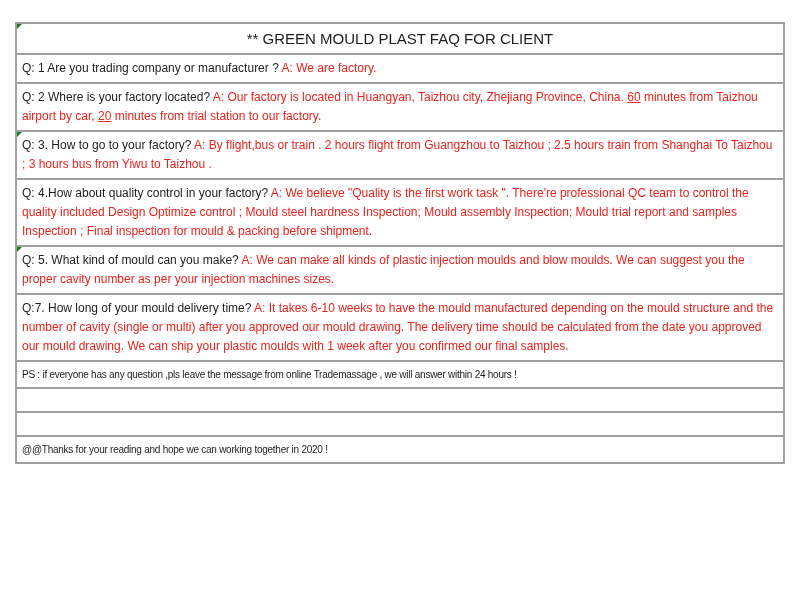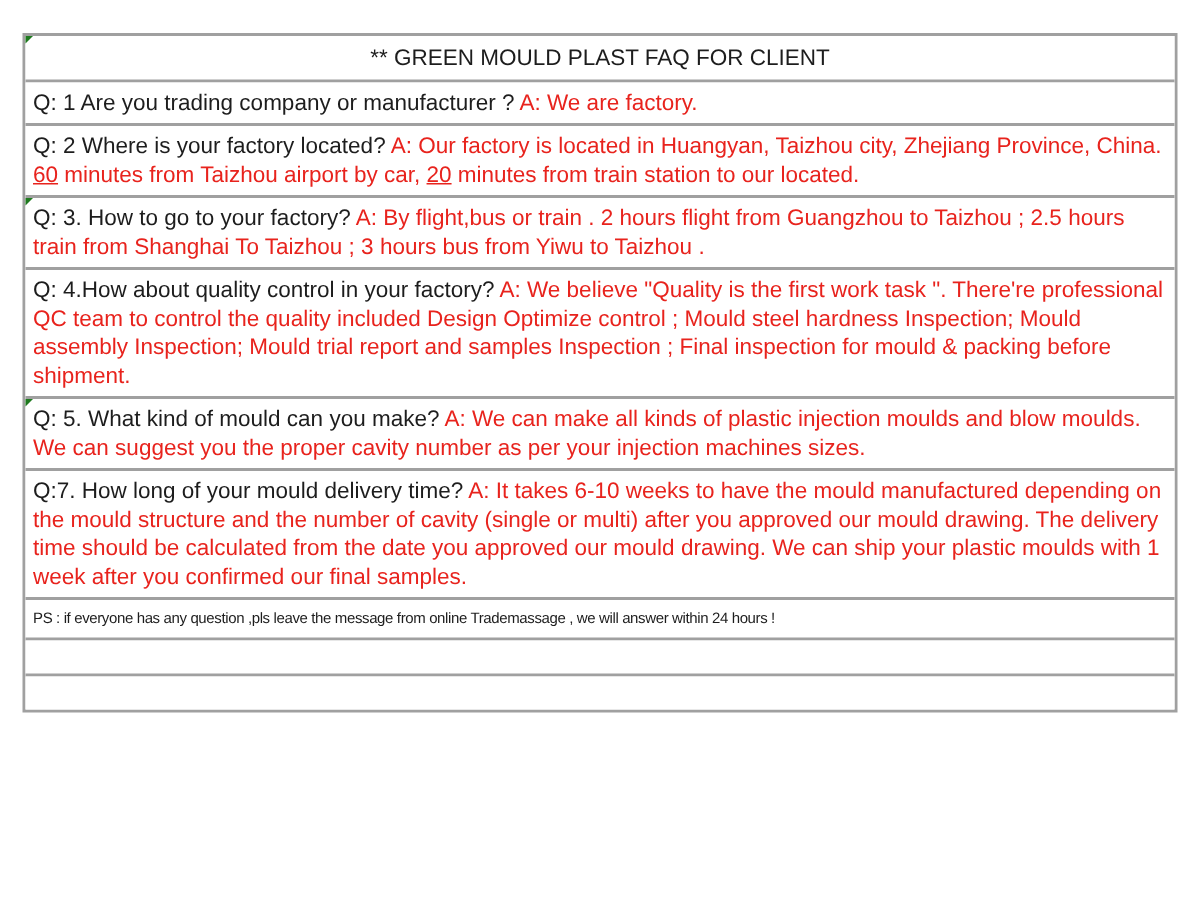--- a/index.html
+++ b/index.html
@@ -8,21 +8,21 @@
     font-family:"Liberation Sans","DejaVu Sans",sans-serif;font-weight:normal;overflow:hidden;
   }
   .sheet{
     position:absolute;left:15px;top:22px;width:766px;
     border:2px solid var(--c-border,#a0a0a0);background:#fff;
   }
   .row{
     position:relative;display:block;background:#fff;
     border-bottom:2px solid var(--c-border,#a0a0a0);
     padding:4px 6px 4px 5px;
-    font-size:15px;line-height:19px;color:var(--c-text,#1d1d1d);
+    font-size:12px;line-height:19px;color:var(--c-text,#1d1d1d);
   }
   .row:last-child{border-bottom:none;}
   .row.title-row{
     text-align:center;font-size:15px;line-height:21px;padding:4px 6px;
   }
   .row.empty{height:14px;}
   .row.note{
     font-size:10px;line-height:17px;letter-spacing:-0.25px;
     white-space:nowrap;overflow:hidden;
   }
@@ -40,23 +40,24 @@
 <body>
 
 <div class="canvas">
   <div class="sheet">
     <div class="row title-row">
       <span class="flag"></span>
       <span>** GREEN MOULD PLAST FAQ FOR CLIENT</span>
     </div>
     <div id="rows">
         <div class="row qa"><span class="q">Q: 1 Are you trading company or manufacturer ? </span><span class="a">A: We are factory.</span></div>
-        <div class="row qa"><span class="q">Q: 2 Where is your factory located? </span><span class="a">A: Our factory is located in Huangyan, Taizhou city, Zhejiang Province, China. </span><span class="u">60</span><span class="a"> minutes from Taizhou airport by car, </span><span class="u">20</span><span class="a"> minutes from train station to our located.</span></div>
+        <div class="row qa"><span class="q">Q: 2 Where is your factory located? </span><span class="a">A: Our factory is located in Huangyan, Taizhou city, Zhejiang Province, China. </span><span class="u">60</span><span class="a"> minutes from Taizhou airport by car, </span><span class="u">20</span><span class="a"> minutes from trial station to our factory.</span></div>
         <div class="row qa"><span class="flag"></span><span class="q">Q: 3. How to go to your factory? </span><span class="a">A: By flight,bus or train . 2 hours flight from Guangzhou to Taizhou ; 2.5 hours train from Shanghai To Taizhou ; 3 hours bus from Yiwu to Taizhou .</span></div>
         <div class="row qa"><span class="q">Q: 4.How about quality control in your factory? </span><span class="a">A: We believe "Quality is the first work task ". There're professional QC team to control the quality included Design Optimize control ;  Mould steel hardness Inspection; Mould assembly Inspection;  Mould trial report and samples Inspection ; Final inspection for mould &amp; packing before shipment.</span></div>
         <div class="row qa"><span class="flag"></span><span class="q">Q: 5. What kind of mould can you make? </span><span class="a">A:  We can make all kinds of plastic injection moulds and blow moulds. We can suggest you the proper cavity number as per your injection machines sizes.</span></div>
         <div class="row qa"><span class="q">Q:7. How long of your mould delivery time? </span><span class="a">A:  It takes 6-10 weeks to have the mould manufactured depending on the mould structure and the number of cavity (single or multi) after you approved our mould drawing. The delivery time should be calculated from the date you approved our mould drawing. We can ship your plastic moulds with 1 week after you confirmed our final samples.</span></div>
         <div class="row note"><span class="n">PS : if everyone has any question ,pls leave the message from online Trademassage , we will answer within  24 hours !</span></div>
         <div class="row empty"></div>
         <div class="row empty"></div>
+        <div class="row note"><span class="n">@@Thanks for your reading and hope we can working together in 2020 !</span></div>
       </div>
   </div>
 </div>
 
 </body></html>

